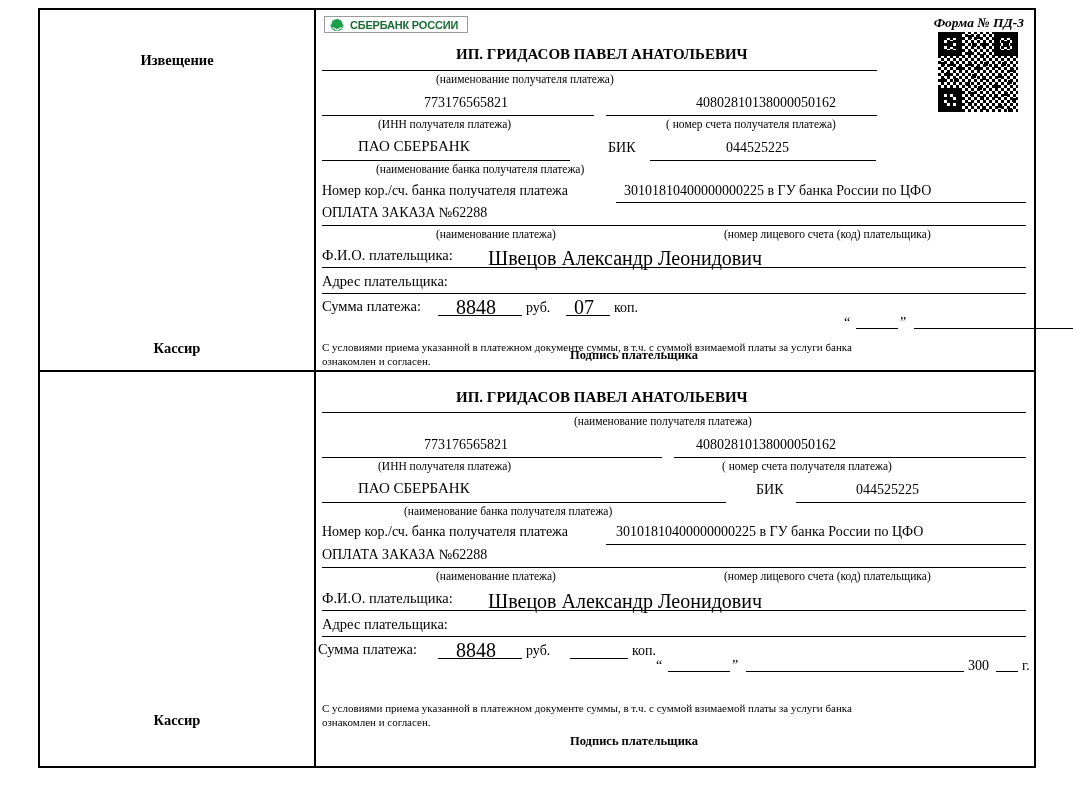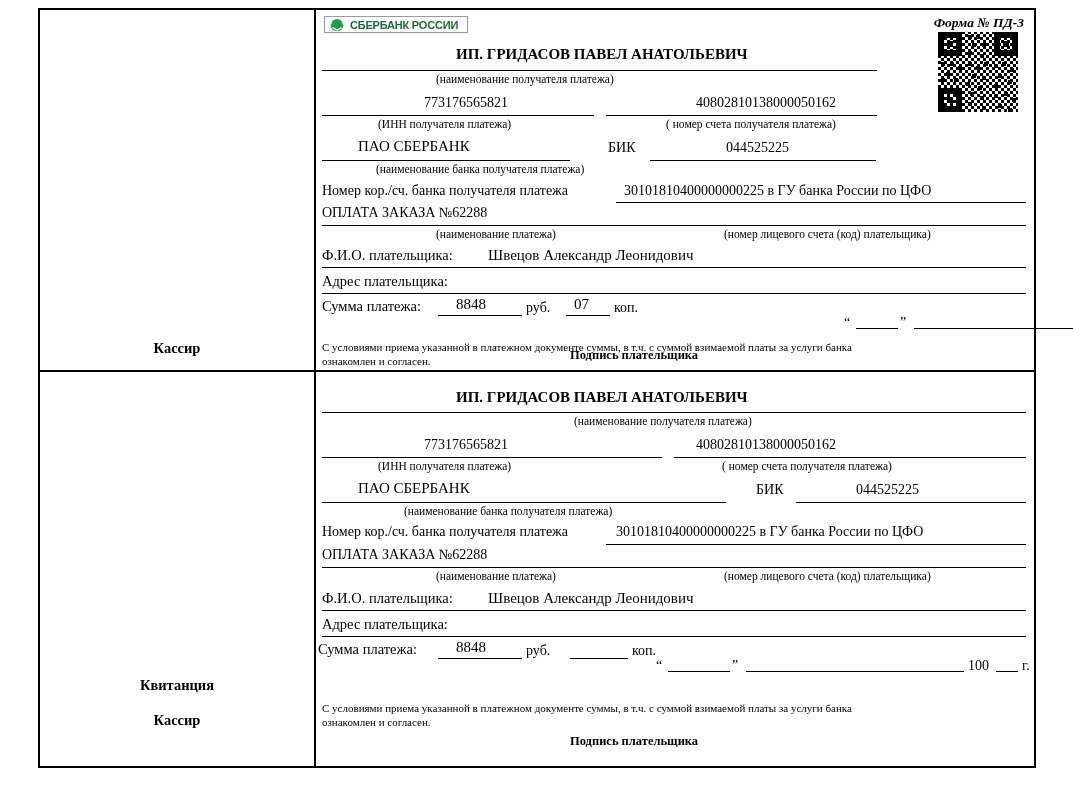--- a/index.html
+++ b/index.html
@@ -76,21 +76,21 @@
   .small { font-size: 11.5px; }
   .xsmall { font-size: 11px; }
   .bold { font-weight: bold; }
   .u-line {
     position: absolute;
     border-bottom: 1px solid #000;
     height: 0;
   }
   .hand {
     font-family: "Liberation Serif", serif;
-    font-size: 15px;
+    font-size: 20px;
   }
 
   
   .sber-logo {
     position: absolute;
     left: 8px;
     top: 6px;
     width: 144px;
     height: 17px;
     border: 1px solid #9a9a9a;
@@ -147,20 +147,21 @@
 </style>
 </head>
 <body>
 
 <div class="page">
   <div class="form-outer">
 
     <div class="half half-top">
 
       <div class="left-col">
+        <div class="left-label lbl-izv">Извещение</div>
         <div class="left-label lbl-kassir-top" style="top:330px;">Кассир</div>
       </div>
 
       <div class="right-col">
 
         <div class="sber-logo">
           <div class="sber-mark">
             <svg width="22" height="15" viewBox="0 0 22 15">
               <circle cx="11" cy="7.5" r="6.6" fill="#1a9f4b"></circle>
               <path d="M4.6 7.5 A6.4 6.4 0 0 1 17.4 7.5" fill="none" stroke="#ffffff" stroke-width="1.6"></path>
@@ -276,21 +277,20 @@
 
         <div class="t xsmall" style="left:6px;top:331px;">С условиями приема указанной в платежном документе суммы, в т.ч. с суммой взимаемой платы за услуги банка</div>
         <div class="t xsmall" style="left:6px;top:345px;">ознакомлен и согласен.</div>
         <div class="t bold" style="left:254px;top:338px;font-size:12.5px;">Подпись плательщика</div>
       </div>
     </div>
 
     <div class="half half-bottom">
 
       <div class="left-col">
-        <div class="left-label" style="top:305px;">Квитанция</div>
         <div class="left-label" style="top:340px;">Кассир</div>
       </div>
 
       <div class="right-col">
 
         <div class="t bold" style="left:140px;top:17px;font-size:15px;">ИП. ГРИДАСОВ ПАВЕЛ АНАТОЛЬЕВИЧ</div>
         <div class="u-line" style="left:6px;top:40px;width:704px;"></div>
         <div class="t small" style="left:258px;top:43px;">(наименование получателя платежа)</div>
 
         <div class="t" style="left:108px;top:65px;font-size:14px;">773176565821</div>
@@ -329,21 +329,21 @@
         <div class="u-line" style="left:122px;top:286px;width:84px;"></div>
         <div class="t" style="left:210px;top:271px;font-size:14px;">руб.</div>
         <div class="t hand" style="left:262px;top:267px;"></div>
         <div class="u-line" style="left:254px;top:286px;width:58px;"></div>
         <div class="t" style="left:316px;top:271px;font-size:14px;">коп.</div>
 
         <div class="t" style="left:340px;top:286px;font-size:14px;">“</div>
         <div class="u-line" style="left:352px;top:299px;width:62px;"></div>
         <div class="t" style="left:416px;top:286px;font-size:14px;">”</div>
         <div class="u-line" style="left:430px;top:299px;width:218px;"></div>
-        <div class="t" style="left:652px;top:286px;font-size:14px;">100</div>
+        <div class="t" style="left:652px;top:286px;font-size:14px;">300</div>
         <div class="u-line" style="left:680px;top:299px;width:22px;"></div>
         <div class="t" style="left:706px;top:286px;font-size:14px;">г.</div>
 
         <div class="t xsmall" style="left:6px;top:330px;">С условиями приема указанной в платежном документе суммы, в т.ч. с суммой взимаемой платы за услуги банка</div>
         <div class="t xsmall" style="left:6px;top:344px;">ознакомлен и согласен.</div>
         <div class="t bold" style="left:254px;top:362px;font-size:12.5px;">Подпись плательщика</div>
       </div>
     </div>
 
   </div>

